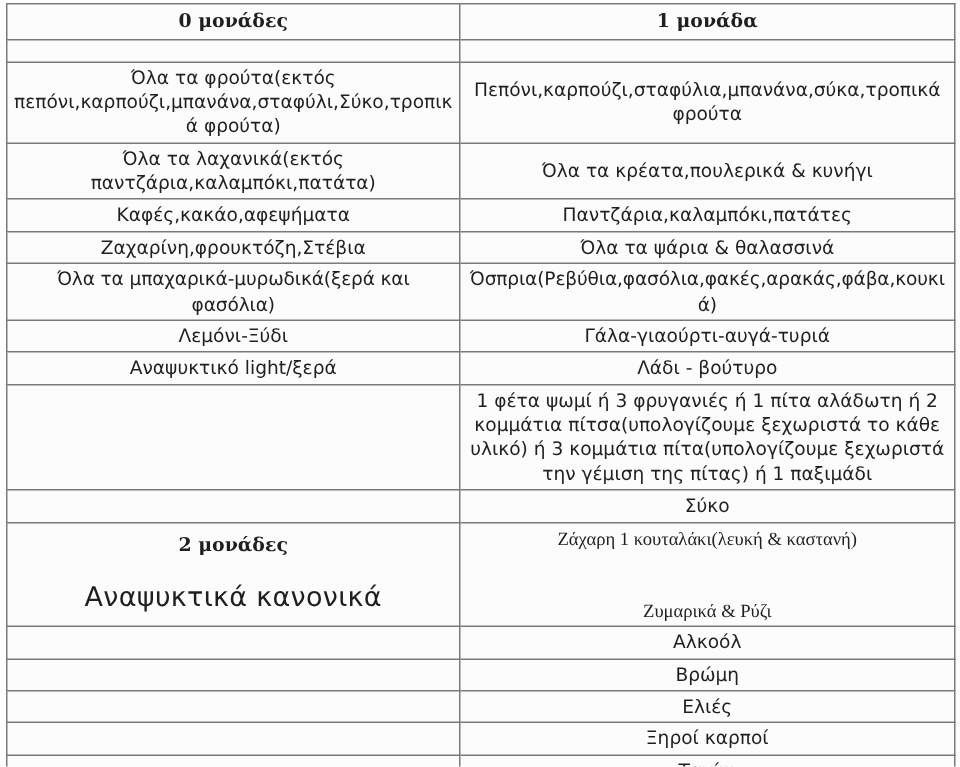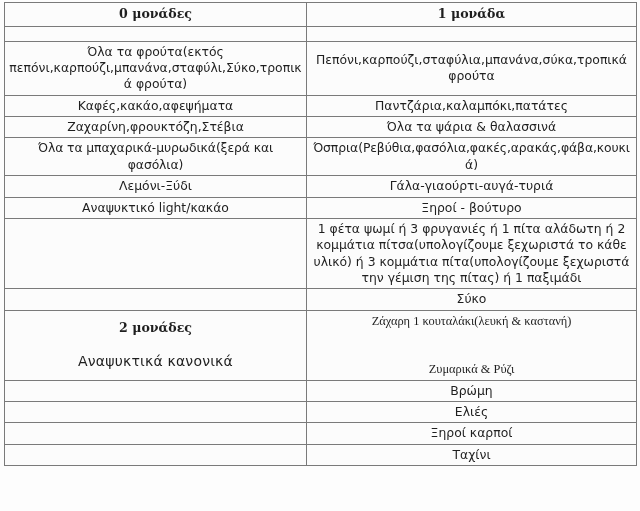--- a/index.html
+++ b/index.html
@@ -81,21 +81,21 @@
   }
   td.two-units-cell .bold-units {
     display: block;
     font-weight: bold;
     font-family: "DejaVu Serif", "Liberation Serif", serif;
     font-size: 12.6px;
     margin-bottom: 16px;
   }
   td.two-units-cell .soda-label {
     display: block;
-    font-size: 14px;
+    font-size: 18px;
     letter-spacing: 0.2px;
   }
 
   td.sugar-pasta-cell {
     padding-top: 5px;
     padding-bottom: 8px;
     line-height: 1.6;
     font-family: Liberation Serif, serif;
   }
   td.sugar-pasta-cell .line-a {
@@ -132,20 +132,24 @@
       <tr>
         <td class="spacer-cell blank"></td>
         <td class="spacer-cell blank"></td>
       </tr>
 
       <tr>
         <td>Όλα τα φρούτα(εκτός πεπόνι,καρπούζι,μπανάνα,σταφύλι,Σύκο,τροπικά φρούτα)</td>
         <td>Πεπόνι,καρπούζι,σταφύλια,μπανάνα,σύκα,τροπικά φρούτα</td>
       </tr>
 
+      <tr>
+        <td>Όλα τα λαχανικά(εκτός παντζάρια,καλαμπόκι,πατάτα)</td>
+        <td>Όλα τα κρέατα,πουλερικά &amp; κυνήγι</td>
+      </tr>
 
       <tr>
         <td>Καφές,κακάο,αφεψήματα</td>
         <td>Παντζάρια,καλαμπόκι,πατάτες</td>
       </tr>
 
       <tr>
         <td>Ζαχαρίνη,φρουκτόζη,Στέβια</td>
         <td>Όλα τα ψάρια &amp; θαλασσινά</td>
       </tr>
@@ -154,22 +158,22 @@
         <td class="nowrap-tight">Όλα τα μπαχαρικά-μυρωδικά(ξερά και φασόλια)</td>
         <td class="nowrap-tight">Όσπρια(Ρεβύθια,φασόλια,φακές,αρακάς,φάβα,κουκιά)</td>
       </tr>
 
       <tr>
         <td>Λεμόνι-Ξύδι</td>
         <td>Γάλα-γιαούρτι-αυγά-τυριά</td>
       </tr>
 
       <tr>
-        <td>Αναψυκτικό light/κακάο</td>
-        <td>Ξηροί - βούτυρο</td>
+        <td>Αναψυκτικό light/ξερά</td>
+        <td>Λάδι - βούτυρο</td>
       </tr>
 
       <tr>
         <td class="blank"></td>
         <td class="tall-para">1 φέτα ψωμί ή 3 φρυγανιές ή 1 πίτα αλάδωτη ή 2 κομμάτια πίτσα(υπολογίζουμε ξεχωριστά το κάθε υλικό) ή 3 κομμάτια πίτα(υπολογίζουμε ξεχωριστά την γέμιση της πίτας) ή 1 παξιμάδι</td>
       </tr>
 
       <tr>
         <td class="blank"></td>
         <td>Σύκο</td>
@@ -179,20 +183,24 @@
         <td class="two-units-cell">
           <span class="bold-units">2 μονάδες</span>
           <span class="soda-label">Αναψυκτικά  κανονικά</span>
         </td>
         <td class="sugar-pasta-cell">
           <span class="line-a">Ζάχαρη 1 κουταλάκι(λευκή &amp; καστανή)</span>
           <span class="line-b">Ζυμαρικά &amp; Ρύζι</span>
         </td>
       </tr>
 
+      <tr>
+        <td class="blank"></td>
+        <td>Αλκοόλ</td>
+      </tr>
 
       <tr>
         <td class="blank"></td>
         <td>Βρώμη</td>
       </tr>
 
       <tr>
         <td class="blank"></td>
         <td>Ελιές</td>
       </tr>

